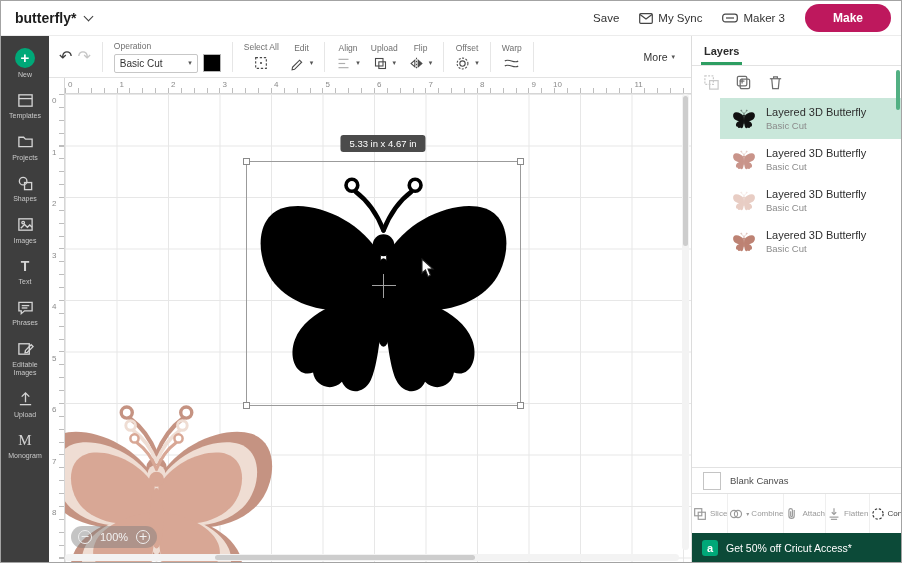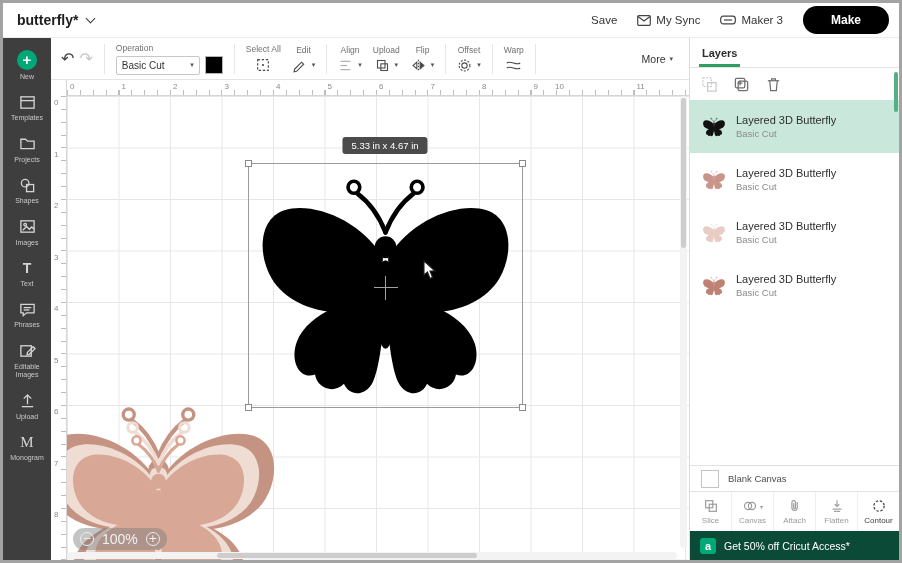--- a/index.html
+++ b/index.html
@@ -1,28 +1,28 @@
 <!DOCTYPE html>
 <html><head>
 <meta charset="utf-8">
 <style>
   * { margin:0; padding:0; box-sizing:border-box; }
   html,body { width:902px; height:563px; }
   body { font-family:"Liberation Sans", sans-serif; background:#fff; }
-  .app { width:902px; height:563px; border:3px solid #a3a3a3; display:flex; flex-direction:column; overflow:hidden; background:#fff; }
+  .app { width:902px; height:563px; border:1px solid #a3a3a3; display:flex; flex-direction:column; overflow:hidden; background:#fff; }
 
   
   .topbar { flex:0 0 35px; display:flex; align-items:center; justify-content:space-between; padding:0 10px 0 14px; border-bottom:1px solid #ececec; background:#fff; }
   .title-area { display:flex; align-items:center; gap:9px; cursor:pointer; }
   .project-title { font-size:14px; font-weight:bold; color:#1d1d1d; }
   .chev { width:7px; height:7px; border-right:1.6px solid #3c3c3c; border-bottom:1.6px solid #3c3c3c; transform:rotate(45deg); margin-top:-4px; }
   .top-right { display:flex; align-items:center; gap:20px; }
   .top-link { font-size:11.5px; color:#333; display:flex; align-items:center; gap:5px; cursor:pointer; }
   .top-link svg { display:block; }
-  .make-btn { background:#000000; color:#fff; font-size:12px; font-weight:bold; border:none; border-radius:14px; padding:7px 28px; cursor:pointer; font-family:"Liberation Sans",sans-serif; }
+  .make-btn { background:#be185d; color:#fff; font-size:12px; font-weight:bold; border:none; border-radius:14px; padding:7px 28px; cursor:pointer; font-family:"Liberation Sans",sans-serif; }
 
   .main { flex:1; display:flex; min-height:0; }
 
   
   .sidebar { flex:0 0 48px; width:48px; background:#3e3e3e; display:flex; flex-direction:column; align-items:center; padding-top:9px; gap:6px; }
   .side-item { display:flex; flex-direction:column; align-items:center; gap:3px; width:100%; padding:3px 0; cursor:pointer; }
   .side-label { font-size:7px; color:#c9c9c9; text-align:center; line-height:1.2; max-width:44px; }
   .side-icon { width:18px; height:18px; color:#d4d4d4; display:flex; align-items:center; justify-content:center; }
   .new-circle { width:20px; height:20px; border-radius:50%; background:#00a878; color:#fff; font-size:15px; line-height:19px; text-align:center; font-weight:bold; }
   .glyph-T { font-size:14px; font-weight:bold; color:#d4d4d4; line-height:16px; }
@@ -70,47 +70,47 @@
   .handle.tl{ left:-4px; top:-4px; } .handle.tr{ right:-4px; top:-4px; }
   .handle.bl{ left:-4px; bottom:-4px; } .handle.br{ right:-4px; bottom:-4px; }
   .main-butterfly { position:absolute; left:199px; top:86px; width:271px; height:240px; z-index:2; cursor:pointer; }
   .size-tooltip { position:absolute; left:334px; top:57px; transform:translateX(-50%); background:#4b4b4b; color:#fff; font-size:9.5px; padding:3px 9px; border-radius:3px; z-index:6; white-space:nowrap; }
   .crosshair { position:absolute; left:323px; top:196px; width:24px; height:24px; z-index:2; }
   .crosshair::before { content:""; position:absolute; left:0; right:0; top:11px; height:1px; background:#a2a2a2; }
   .crosshair::after { content:""; position:absolute; top:0; bottom:0; left:11px; width:1px; background:#a2a2a2; }
   .cursor-arrow { position:absolute; left:372px; top:180px; z-index:9; }
   .zoom-pill { position:absolute; left:22px; top:448px; height:22px; border-radius:12px; background:rgba(125,125,125,.45); display:flex; align-items:center; gap:8px; padding:0 7px; z-index:6; }
   .zoom-btn { width:14px; height:14px; border-radius:50%; border:1px solid #eee; color:#f2f2f2; font-size:11px; line-height:12px; text-align:center; cursor:pointer; font-family:"DejaVu Sans", sans-serif; }
-  .zoom-label { color:#f2f2f2; font-size:14px; }
+  .zoom-label { color:#f2f2f2; font-size:11px; }
   .v-scroll { position:absolute; top:16px; right:2px; bottom:12px; width:7px; background:#f3f3f3; border-radius:4px; z-index:6; }
   .v-scroll .thumb { position:absolute; top:2px; left:1px; width:5px; height:150px; background:#cdcdcd; border-radius:3px; }
   .h-scroll { position:absolute; left:16px; right:12px; bottom:1px; height:7px; background:#f3f3f3; border-radius:4px; z-index:6; }
   .h-scroll .thumb { position:absolute; left:150px; top:1px; height:5px; width:260px; background:#cdcdcd; border-radius:3px; }
 
   
   .right-panel { flex:0 0 210px; width:210px; border-left:1px solid #dcdcdc; display:flex; flex-direction:column; background:#fff; position:relative; }
   .tabs { flex:0 0 30px; display:flex; align-items:stretch; gap:2px; padding:0 2px; border-bottom:1px solid #e2e2e2; }
   .tab { font-size:11px; color:#8a8a8a; display:flex; align-items:center; padding:0 10px; position:relative; cursor:pointer; }
   .tab.active { color:#2b2b2b; font-weight:bold; }
   .tab.active::after { content:""; position:absolute; left:7px; right:7px; bottom:0; height:3px; background:#2e9e62; }
   .layer-tools { flex:0 0 32px; display:flex; align-items:center; gap:15px; padding:0 11px; }
   .ltool { cursor:pointer; display:flex; align-items:center; }
   .ltool.dim { color:#c9c9c9; } .ltool.on { color:#6e6e6e; }
   .layer-list { flex:1; overflow:hidden; }
-  .layer-row { height:53px; display:flex; align-items:center; gap:9px; padding:0 8px 0 11px; cursor:pointer; }
+  .layer-row { height:41px; display:flex; align-items:center; gap:9px; padding:0 8px 0 11px; cursor:pointer;margin-left:28px; }
   .layer-row.selected { background:#c9e7da; }
   .layer-thumb { width:26px; height:24px; display:flex; align-items:center; justify-content:center; flex:0 0 26px; }
   .layer-txt { display:flex; flex-direction:column; gap:1px; }
   .layer-title { font-size:11px; color:#2e2e2e; line-height:1.2; }
   .layer-sub { font-size:9.5px; color:#8b8b8b; }
   .blank-row { flex:0 0 26px; border-top:1px solid #e2e2e2; display:flex; align-items:center; gap:9px; padding:0 11px; cursor:pointer; background:#fff; }
   .bc-swatch { width:18px; height:18px; background:#fff; border:1px solid #c4c4c4; }
   .bc-label { font-size:9.5px; color:#4e4e4e; }
   .action-bar { flex:0 0 40px; border-top:1px solid #e2e2e2; display:flex; align-items:stretch; }
-  .action { flex:1; display:flex; flex-direction:column; align-items:center; justify-content:center; gap:2px; color:#9a9a9a; cursor:pointer; border-left:1px solid #efefef; }
+  .action { flex:1; display:flex; align-items:center; justify-content:center; gap:2px; color:#9a9a9a; cursor:pointer; border-left:1px solid #efefef; }
   .action:first-child { border-left:none; }
   .action.enabled { color:#3d3d3d; }
   .action-label { font-size:8px; }
   .action-iconrow { display:flex; align-items:center; gap:2px; }
   .mini-caret { font-size:6px; font-family:"DejaVu Sans", sans-serif; }
   .promo { flex:0 0 29px; background:#0c4a38; display:flex; align-items:center; gap:8px; padding:0 10px; cursor:pointer; }
   .promo-logo { width:16px; height:16px; background:#00a878; border-radius:3px; color:#fff; font-size:11px; font-weight:bold; display:flex; align-items:center; justify-content:center; }
   .promo-text { color:#fff; font-size:10.5px; }
   .panel-scroll { position:absolute; right:1px; top:34px; width:4px; height:40px; background:#52b083; border-radius:2px; z-index:4; }
 </style>
@@ -497,21 +497,21 @@
           <span class="action-label">Slice</span>
         </div>
         <div class="action">
           <div class="action-iconrow">
             <svg width="16" height="16" viewBox="0 0 18 18" fill="none" stroke="currentColor" stroke-width="1.3">
                 <circle cx="6.8" cy="9" r="4"></circle>
                 <circle cx="11.2" cy="9" r="4"></circle>
               </svg>
             <span class="mini-caret">▾</span>
           </div>
-          <span class="action-label">Canvas</span>
+          <span class="action-label">Combine</span>
         </div>
         <div class="action">
           <svg width="16" height="16" viewBox="0 0 18 18" fill="none" stroke="currentColor" stroke-width="1.3">
               <path d="M11.5,4.5 v6.5 a3,3 0 0 1 -6,0 V5 a2,2 0 0 1 4,0 v6 a1,1 0 0 1 -2,0 V6"></path>
             </svg>
           <span class="action-label">Attach</span>
         </div>
         <div class="action">
           <svg width="16" height="16" viewBox="0 0 18 18" fill="none" stroke="currentColor" stroke-width="1.3">
               <path d="M9,2.5 V9"></path>

